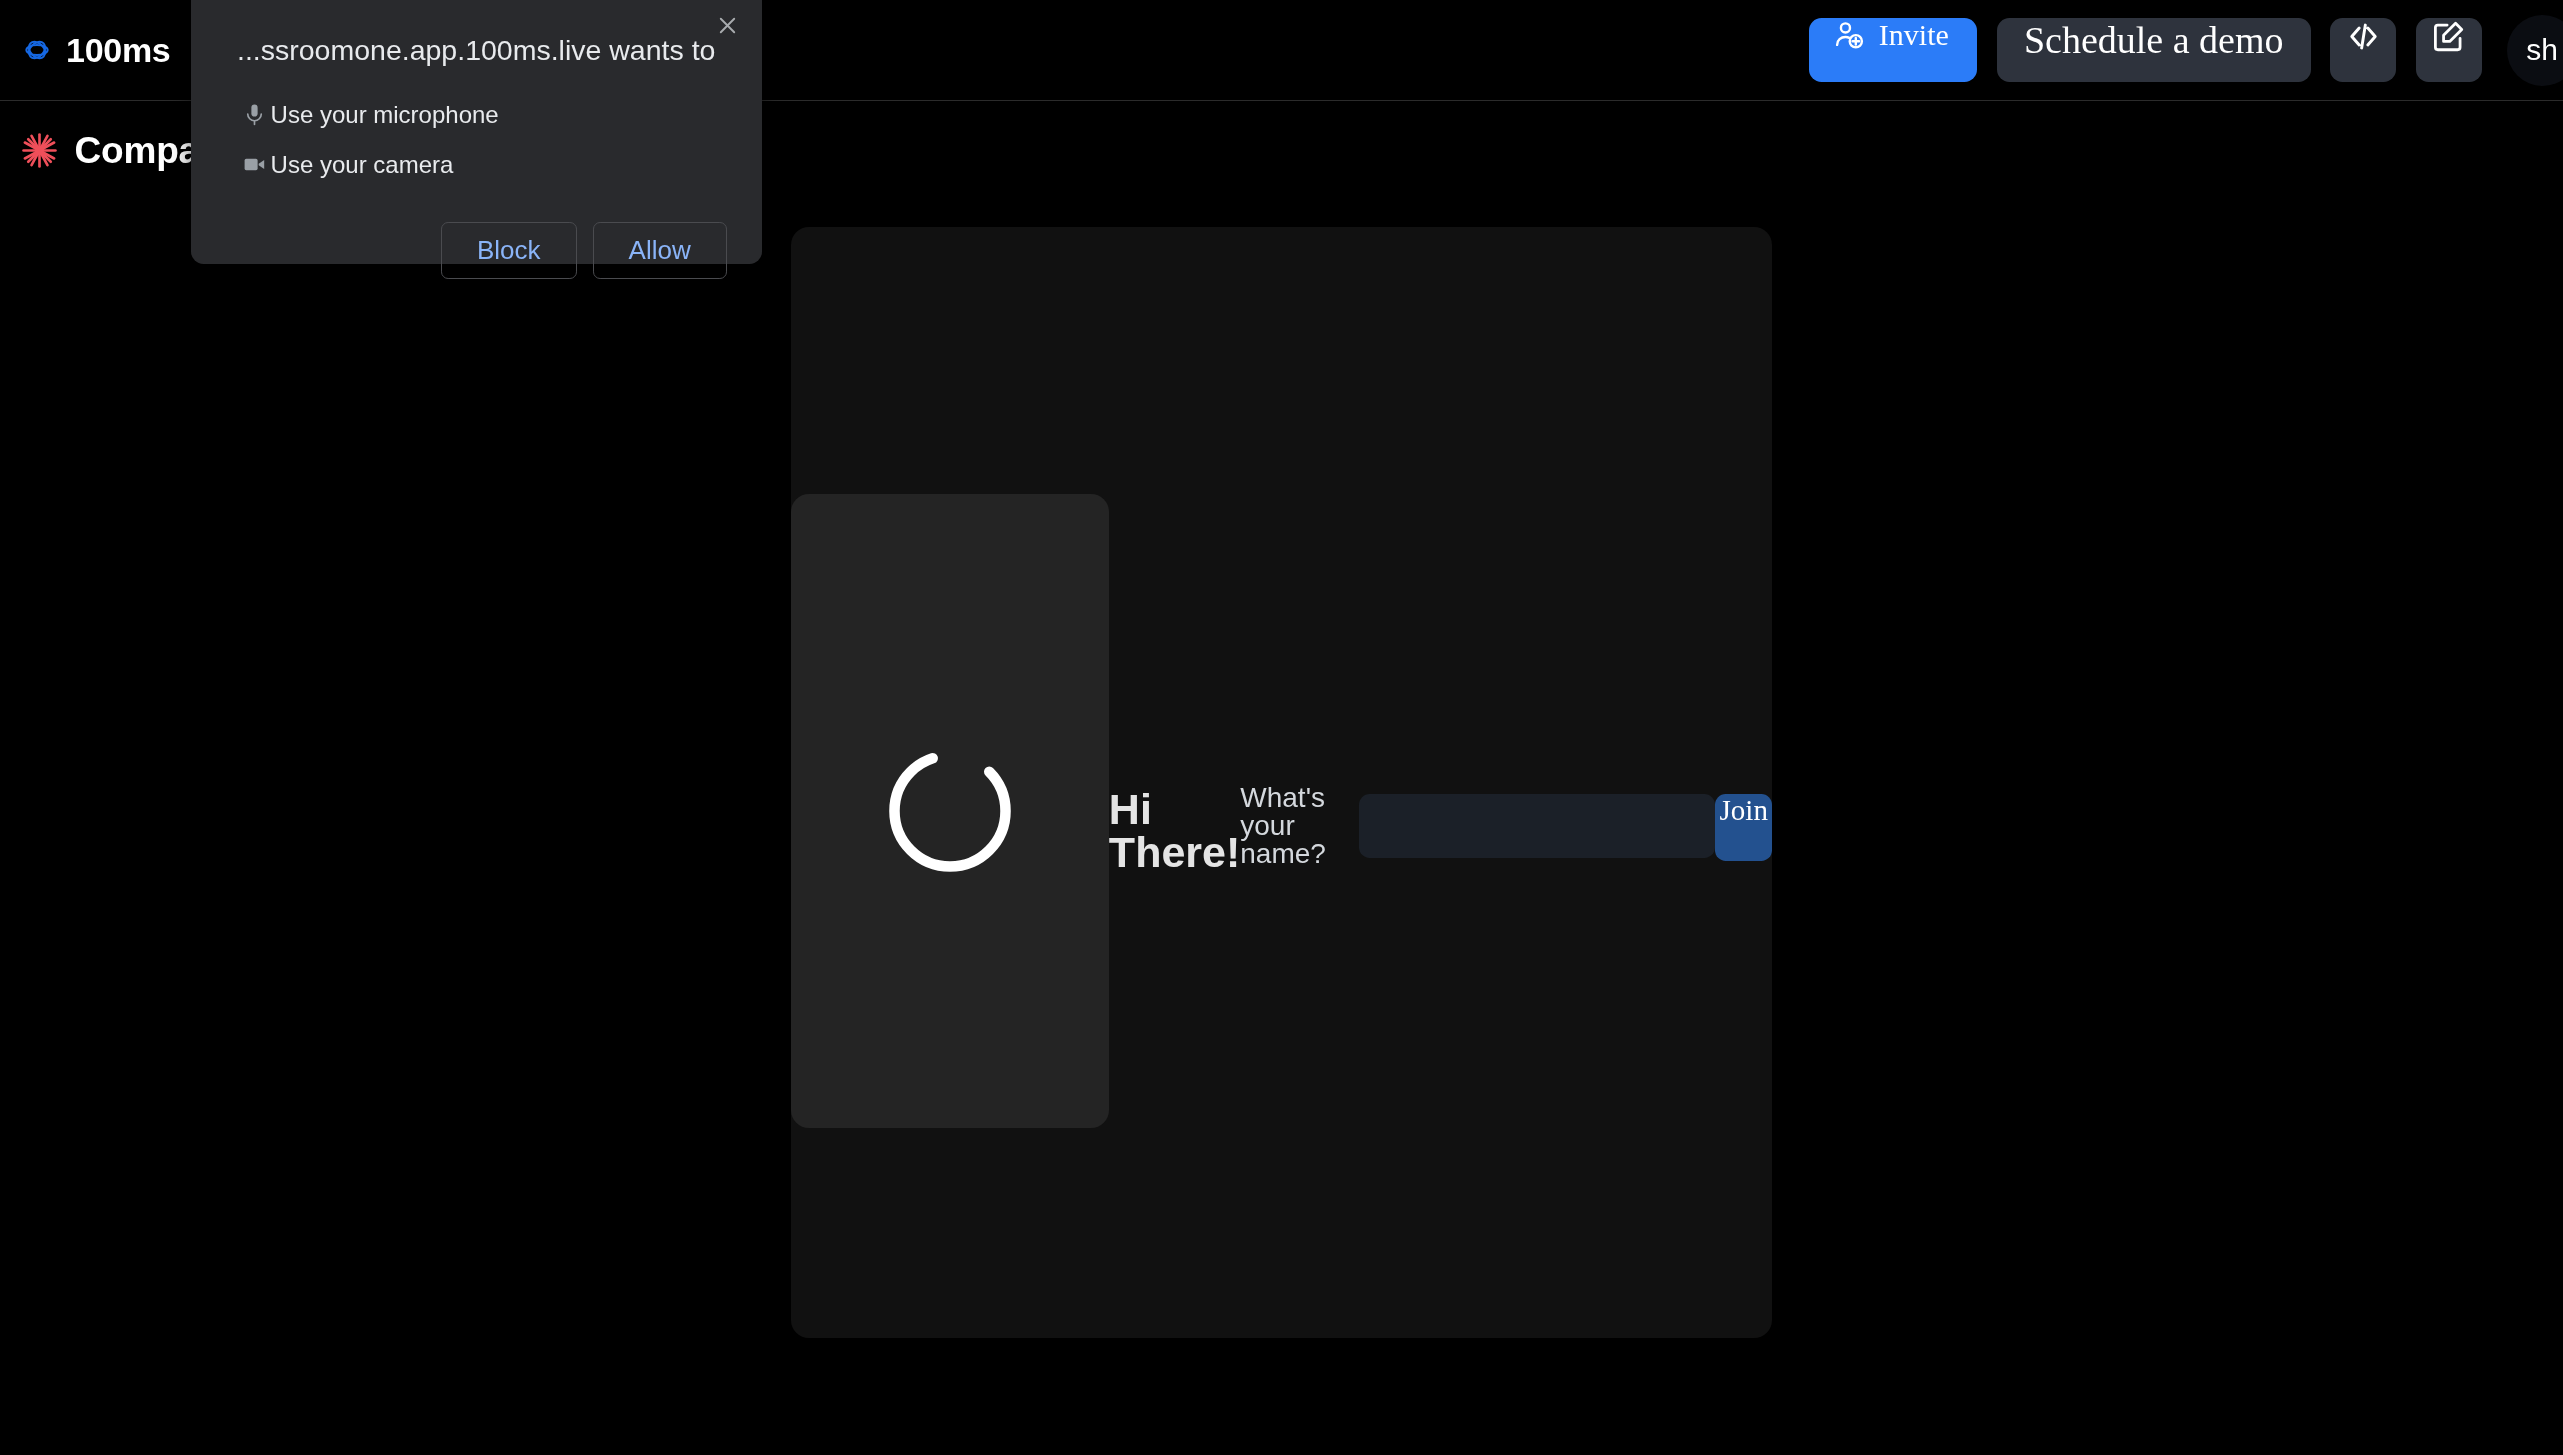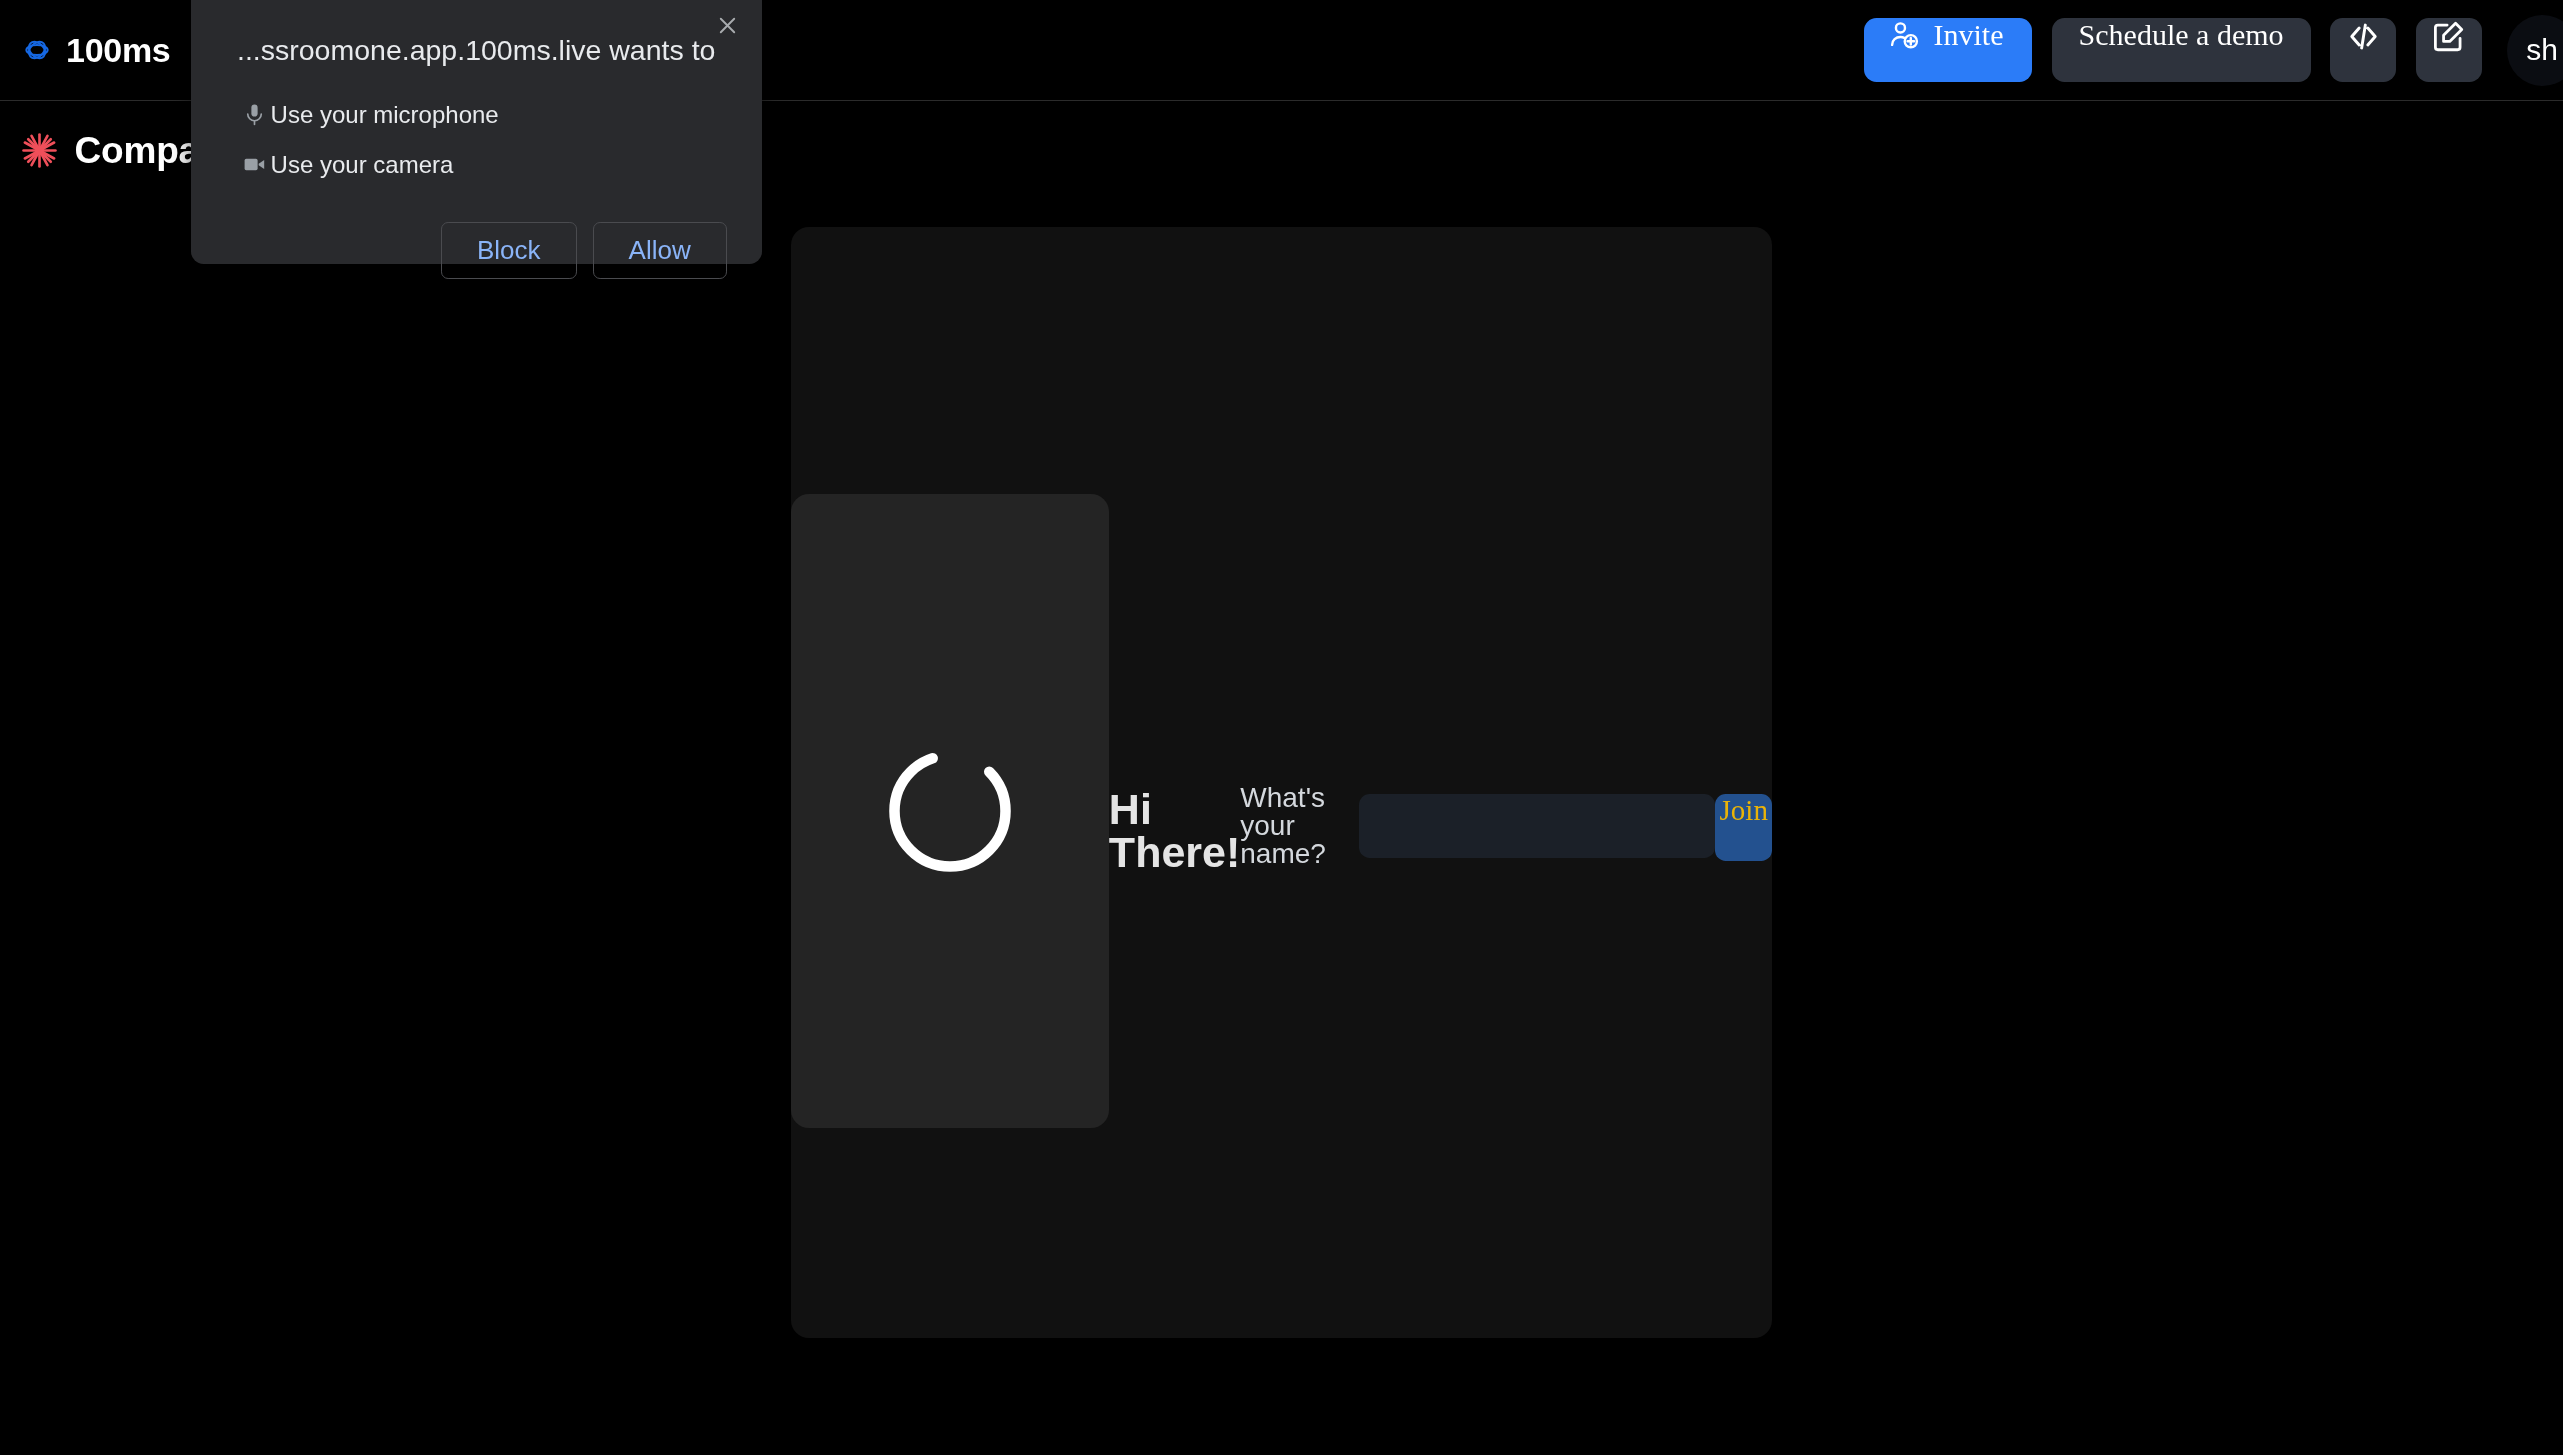--- a/index.html
+++ b/index.html
@@ -69,21 +69,21 @@
     font-size: 30px;
     font-weight: 400;
   }
   .btn-invite svg { width: 34px; height: 34px; display:block; }
   .btn-demo {
     background: #2e333d;
     color: #ffffff;
     height: 64px;
     padding: 0 27px;
     border-radius: 12.5px;
-    font-size: 30px;
+    font-size: 38px;
     font-weight: 400;
   }
   .btn-icon {
     background: #2e333d;
     width: 66px;
     height: 64px;
     border-radius: 12.5px;
   }
   .btn-icon svg { width: 37px; height: 37px; display: block; }
   .avatar {
@@ -188,21 +188,21 @@
     font-size: 27px;
     font-family: "Liberation Sans", sans-serif;
     padding: 0 18px;
   }
   .btn-join {
     margin-top: 34px;
     width: 114px;
     height: 67px;
     border-radius: 10.7px;
     background: #23518f;
-    color: #eab308;
+    color: #ffffff;
     font-size: 29px;
     font-weight: 400;
   }
 
   
   .perm-dialog {
     position: absolute;
     left: 191px;
     top: -9px;
     width: 571px;

